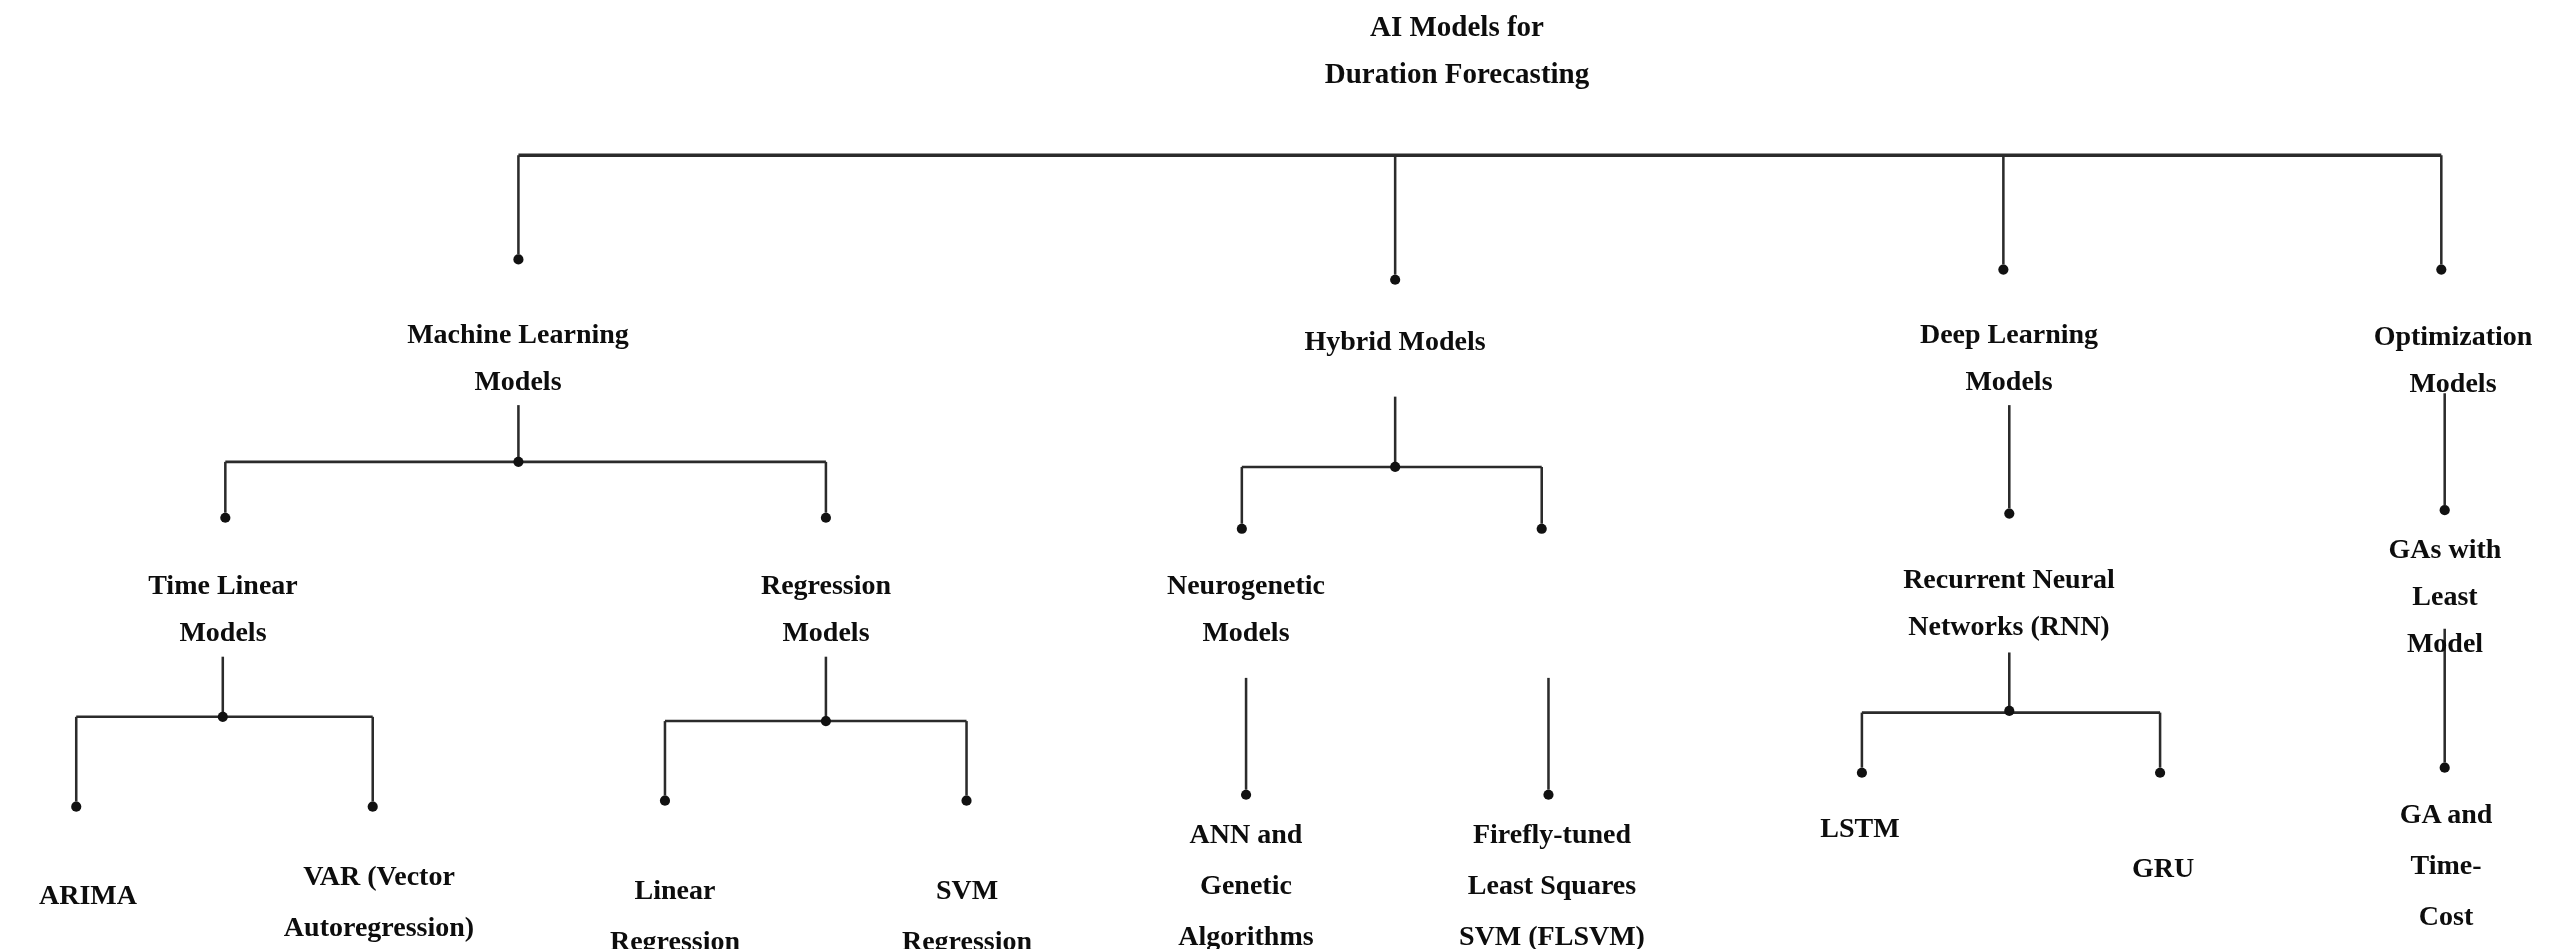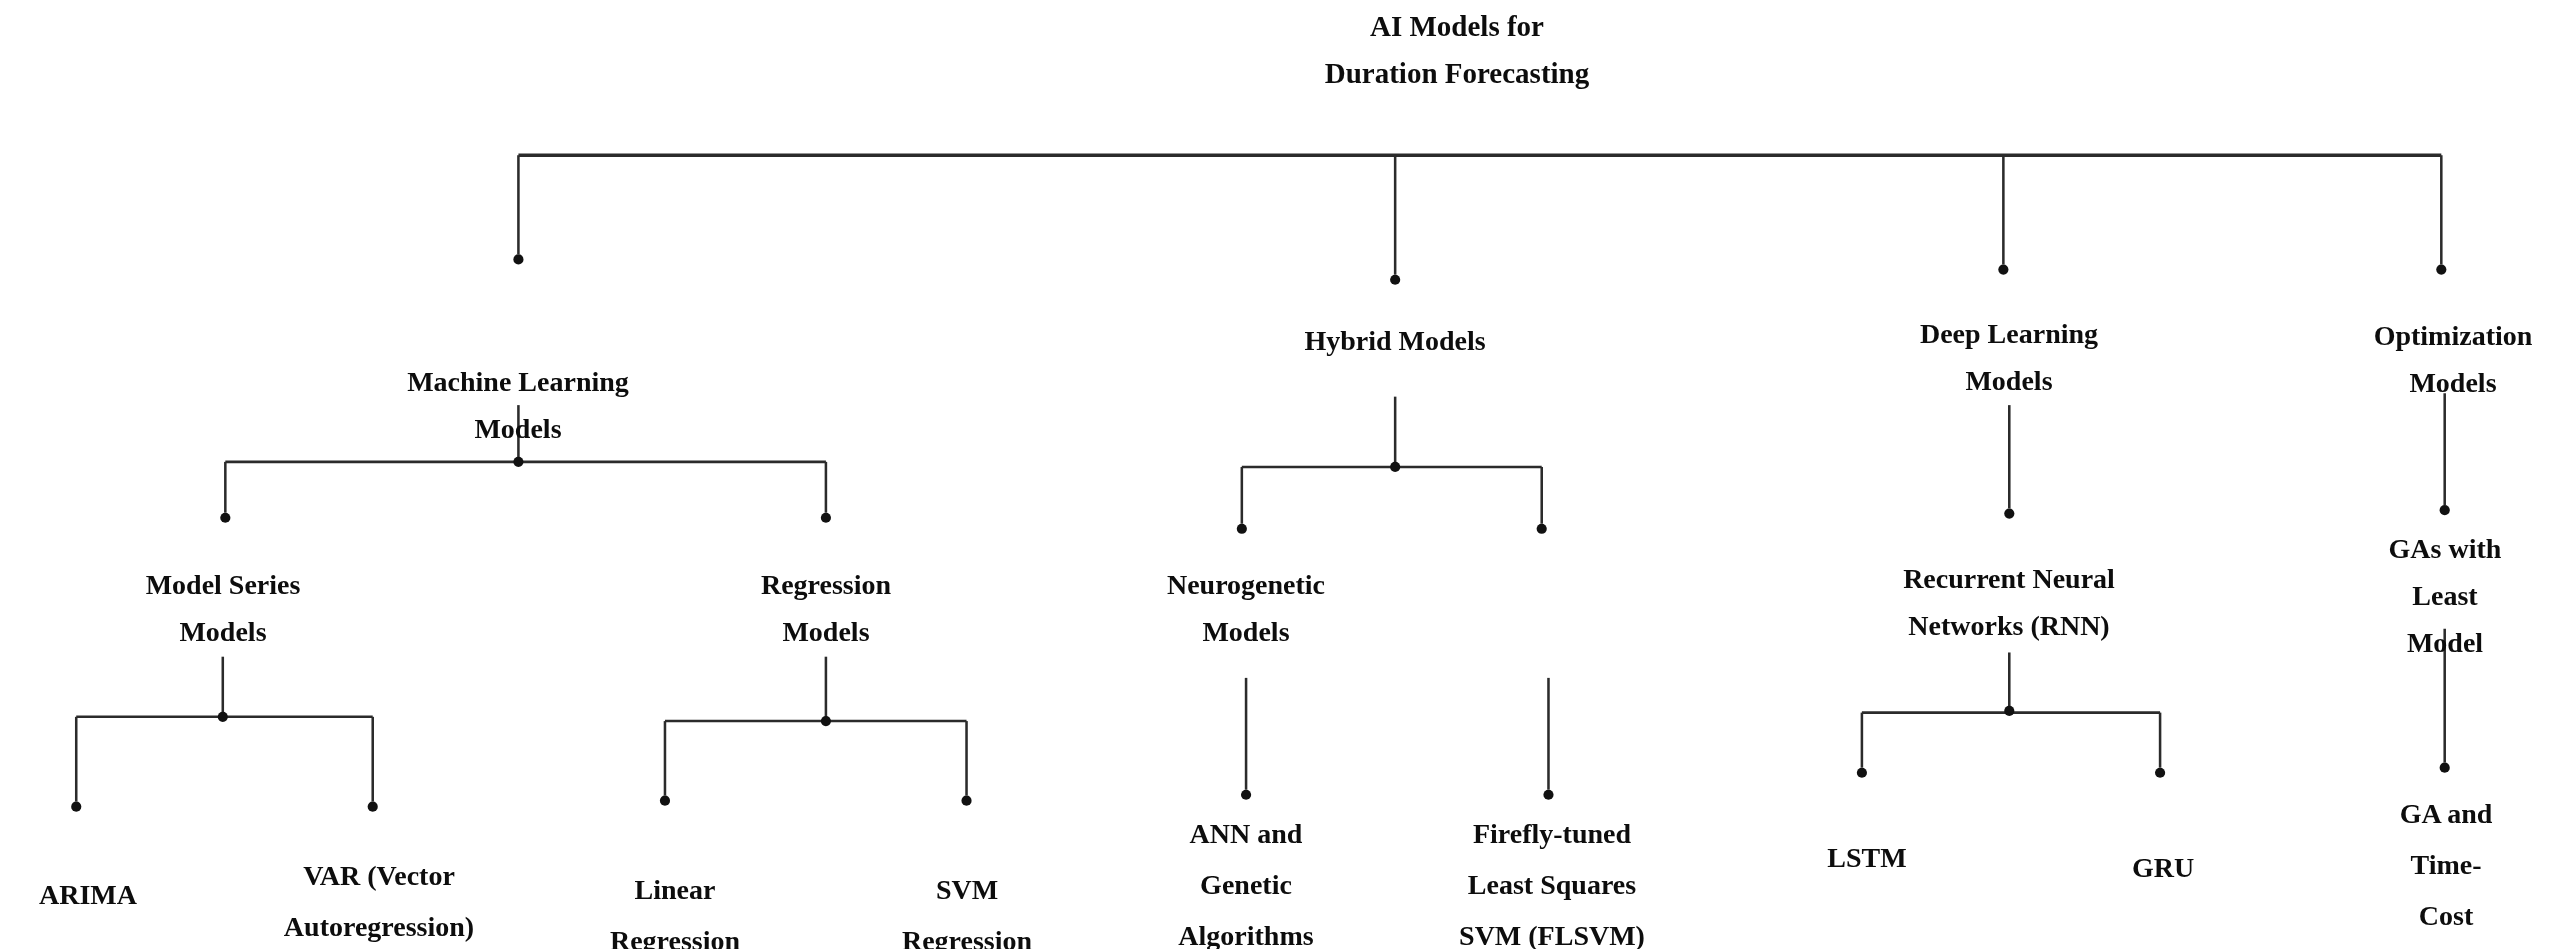--- a/index.html
+++ b/index.html
@@ -107,29 +107,29 @@
       <circle cx="2198" cy="912" r="6"></circle>
       <circle cx="2550" cy="912" r="6"></circle>
       <circle cx="2886" cy="602" r="6"></circle>
       <circle cx="2886" cy="906" r="6"></circle>
     </g>
   </svg>
 
   <div class="node title" style="left:1457px; top:3.4px;">AI Models for
 Duration Forecasting</div>
 
-  <div class="node" style="left:518px; top:310px;margin-top:48px;">Machine Learning
+  <div class="node" style="left:518px; top:310px;">Machine Learning
 Models</div>
   <div class="node" style="left:1395px; top:317px;">Hybrid Models</div>
   <div class="node" style="left:2009px; top:310px;">Deep Learning
 Models</div>
   <div class="node" style="left:2445px; top:312px;margin-left:8px;">Optimization
 Models</div>
 
-  <div class="node" style="left:223px; top:561px;">Model Series
+  <div class="node" style="left:223px; top:561px;">Time Linear
 Models</div>
   <div class="node" style="left:826px; top:561px;">Regression
 Models</div>
   <div class="node" style="left:1246px; top:561px;">Neurogenetic
 Models</div>
   <div class="node" style="left:2009px; top:555px;">Recurrent Neural
 Networks (RNN)</div>
   <div class="node" style="left:2445px; top:525px;">GAs with Least
 Model</div>
 
@@ -139,19 +139,19 @@
   <div class="node leaf" style="left:675px; top:864px;">Linear
 Regression</div>
   <div class="node leaf" style="left:967px; top:864px;">SVM
 Regression</div>
   <div class="node leaf" style="left:1246px; top:808px;">ANN and
 Genetic
 Algorithms</div>
   <div class="node leaf" style="left:1552px; top:808px;">Firefly-tuned
 Least Squares
 SVM (FLSVM)</div>
-  <div class="node leaf" style="left:1860px; top:832px;margin-left:7px;">LSTM</div>
+  <div class="node leaf" style="left:1860px; top:802px;">LSTM</div>
   <div class="node leaf" style="left:2163px; top:842px;">GRU</div>
   <div class="node leaf" style="left:2446px; top:788px;">GA and Time-
 Cost Models</div>
 
 </div>
 
 
 </body></html>

